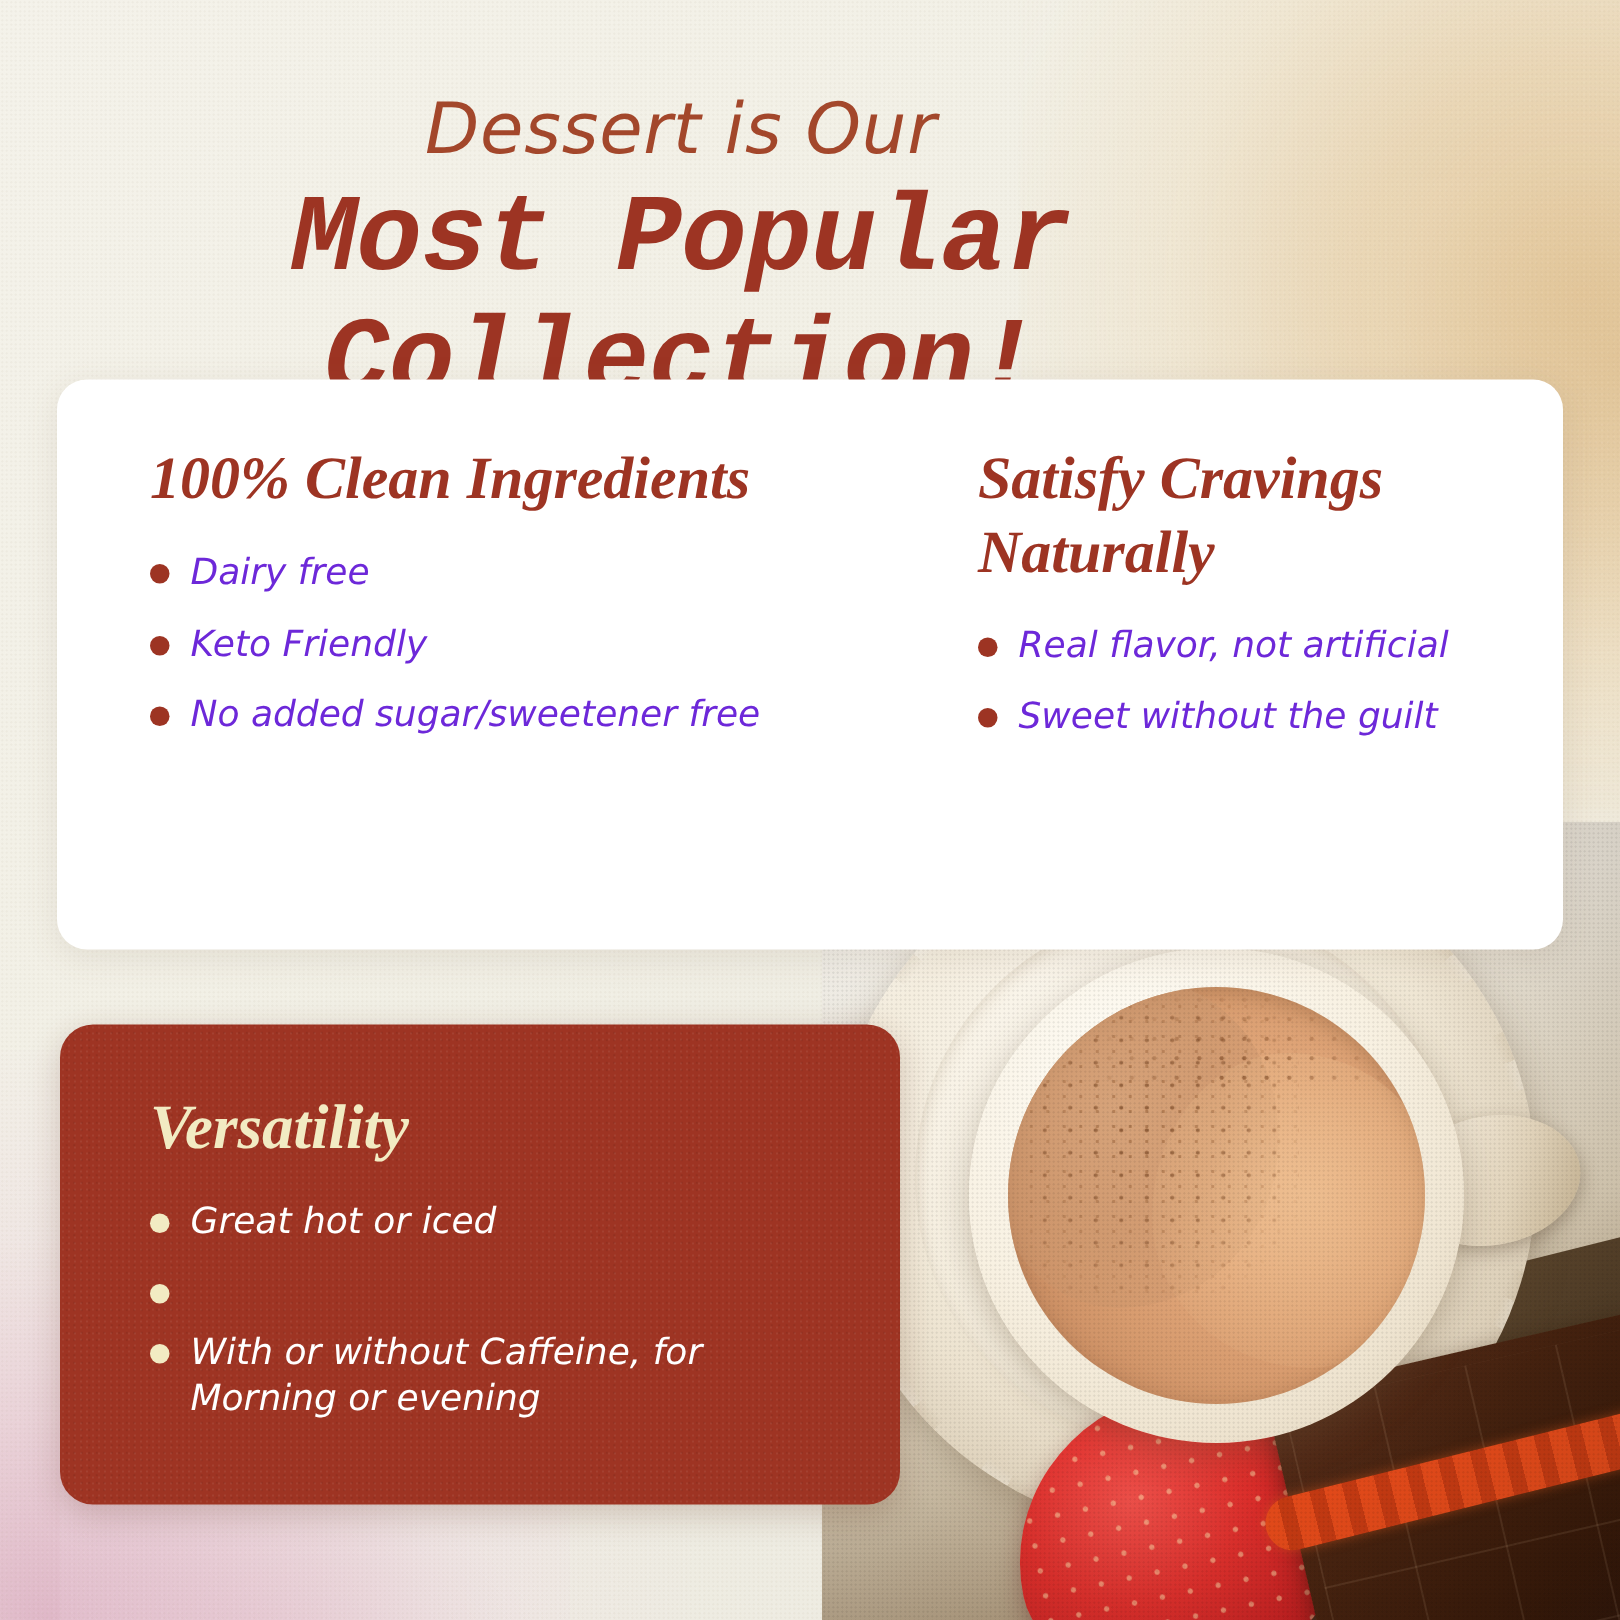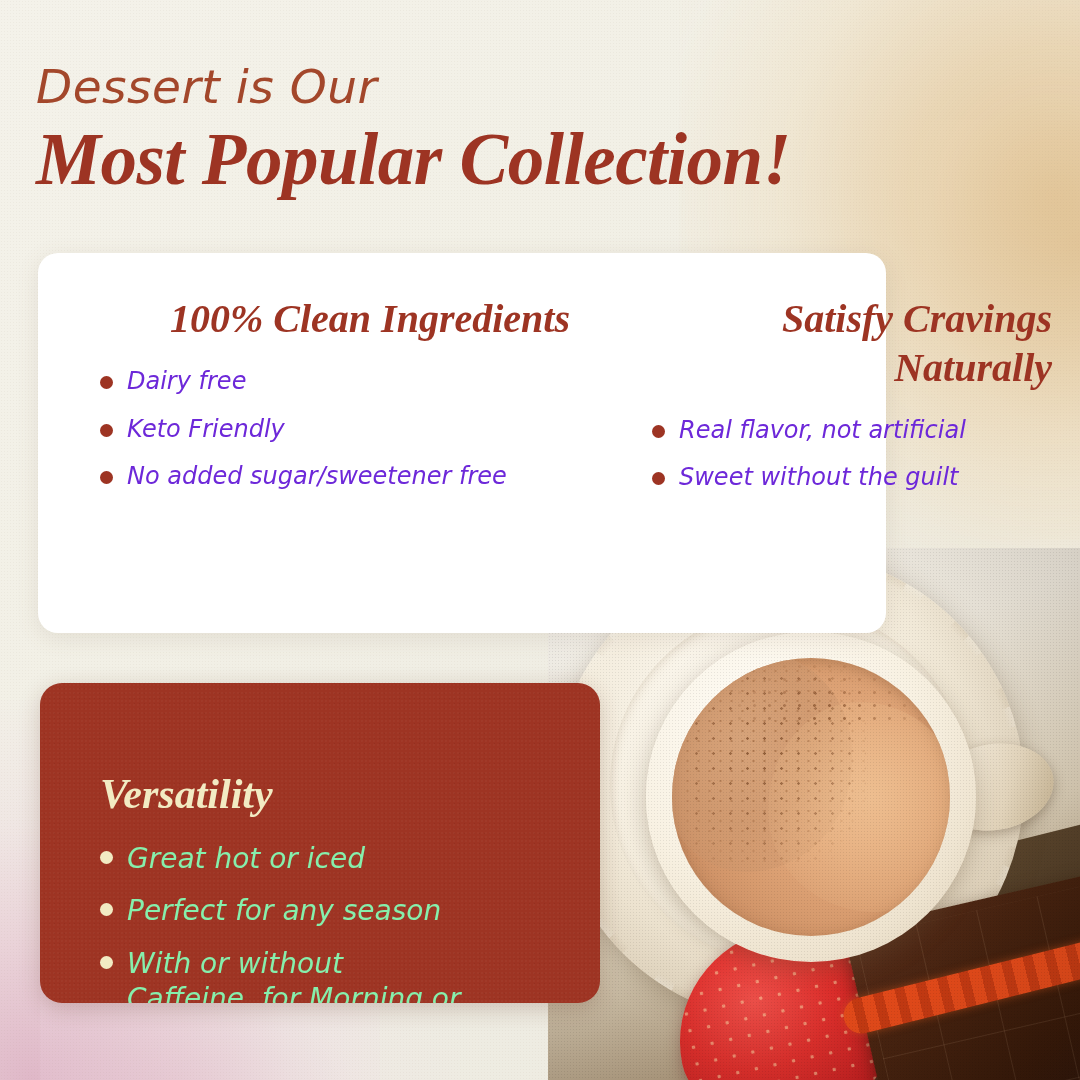--- a/index.html
+++ b/index.html
@@ -249,53 +249,52 @@
     background-image: radial-gradient(rgba(0,0,0,0.5) 0.6px, transparent 0.7px);
     background-size: 3px 3px;
     pointer-events: none;
   }
 
   
   .headline-block {
     position: absolute;
     left: 0; top: 62px;
     width: 908px;
+    text-align: center;
     z-index: 5;
-    padding-left: 36px;
   }
   .headline-sub {
     font-family: "DejaVu Sans", sans-serif;
     font-style: italic;
     font-weight: 300;
     font-size: 47px;
     letter-spacing: 0.5px;
     color: #a3472b;
     line-height: 1.05;
   }
   .headline-main {
-    font-family: Liberation Serif, serif;
+    font-family: Liberation Mono, monospace;
     font-style: italic;
     font-weight: bold;
     font-size: 73px;
     color: #9d3423;
     line-height: 1.12;
     margin-top: 8px;
     letter-spacing: -0.5px;
   }
 
   
   .card-white {
     position: absolute;
     left: 38px; top: 253px;
-    width: 848px; height: 380px;
+    width: 1004px; height: 380px;
     background: #ffffff;
     border-radius: 20px;
     box-shadow: 0 5px 22px rgba(120,100,80,0.13);
     z-index: 6;
-    text-align: right;
   }
   .col-left  { position: absolute; left: 62px;  top: 42px; width: 470px; }
   .col-right { position: absolute; left: 614px; top: 42px; width: 400px; }
 
   .card-title {
     font-family: "Liberation Serif", "DejaVu Serif", serif;
     font-style: italic;
     font-weight: bold;
     font-size: 40px;
     color: #9d3423;
@@ -336,40 +335,40 @@
   .card-red-noise {
     position: absolute; inset: 0;
     opacity: 0.22;
     background-image:
       radial-gradient(rgba(255,255,255,0.30) 0.6px, transparent 0.8px),
       radial-gradient(rgba(0,0,0,0.35) 0.6px, transparent 0.8px);
     background-size: 4px 4px, 5px 5px;
     background-position: 0 0, 2px 3px;
     pointer-events: none;
   }
-  .red-inner { position: relative; padding: 66px 0 0 60px; margin-top: 22px; }
+  .red-inner { position: relative; padding: 46px 0 0 60px; }
   .card-title-cream {
     font-family: "Liberation Serif", "DejaVu Serif", serif;
     font-style: italic;
     font-weight: bold;
     font-size: 42px;
     color: #f2ebc3;
     line-height: 1.1;
     margin: 0 0 24px 0;
   }
   .bullets-cream { list-style: none; margin: 0; padding: 0; }
   .bullets-cream li {
     display: flex;
     align-items: flex-start;
     margin-bottom: 17px;
     font-family: "DejaVu Sans", sans-serif;
     font-style: italic;
     font-weight: 400;
-    font-size: 28px;
-    color: #86efac;
+    font-size: 24px;
+    color: #ffffff;
     line-height: 1.26;
   }
   .dot-cream {
     flex: 0 0 auto;
     width: 13px; height: 13px;
     border-radius: 50%;
     background: #f2ebc3;
     margin: 10px 14px 0 0;
   }
   .nowrap-line { display: block; }
@@ -459,21 +458,20 @@
     <div class="card-red-noise"></div>
     <div class="red-inner">
       <h2 class="card-title-cream">Versatility</h2>
       <ul class="bullets-cream">
         <li>
           <span class="dot-cream"></span>
           <span>Great hot or iced</span>
         </li>
         <li>
           <span class="dot-cream"></span>
-          <span>Perfect for any season</span>
         </li>
         <li>
           <span class="dot-cream"></span>
           <span class="nowrap-line" style="max-width:350px">With or without Caffeine, for Morning or evening</span>
         </li>
       </ul>
     </div>
   </div>
 
 </div>

